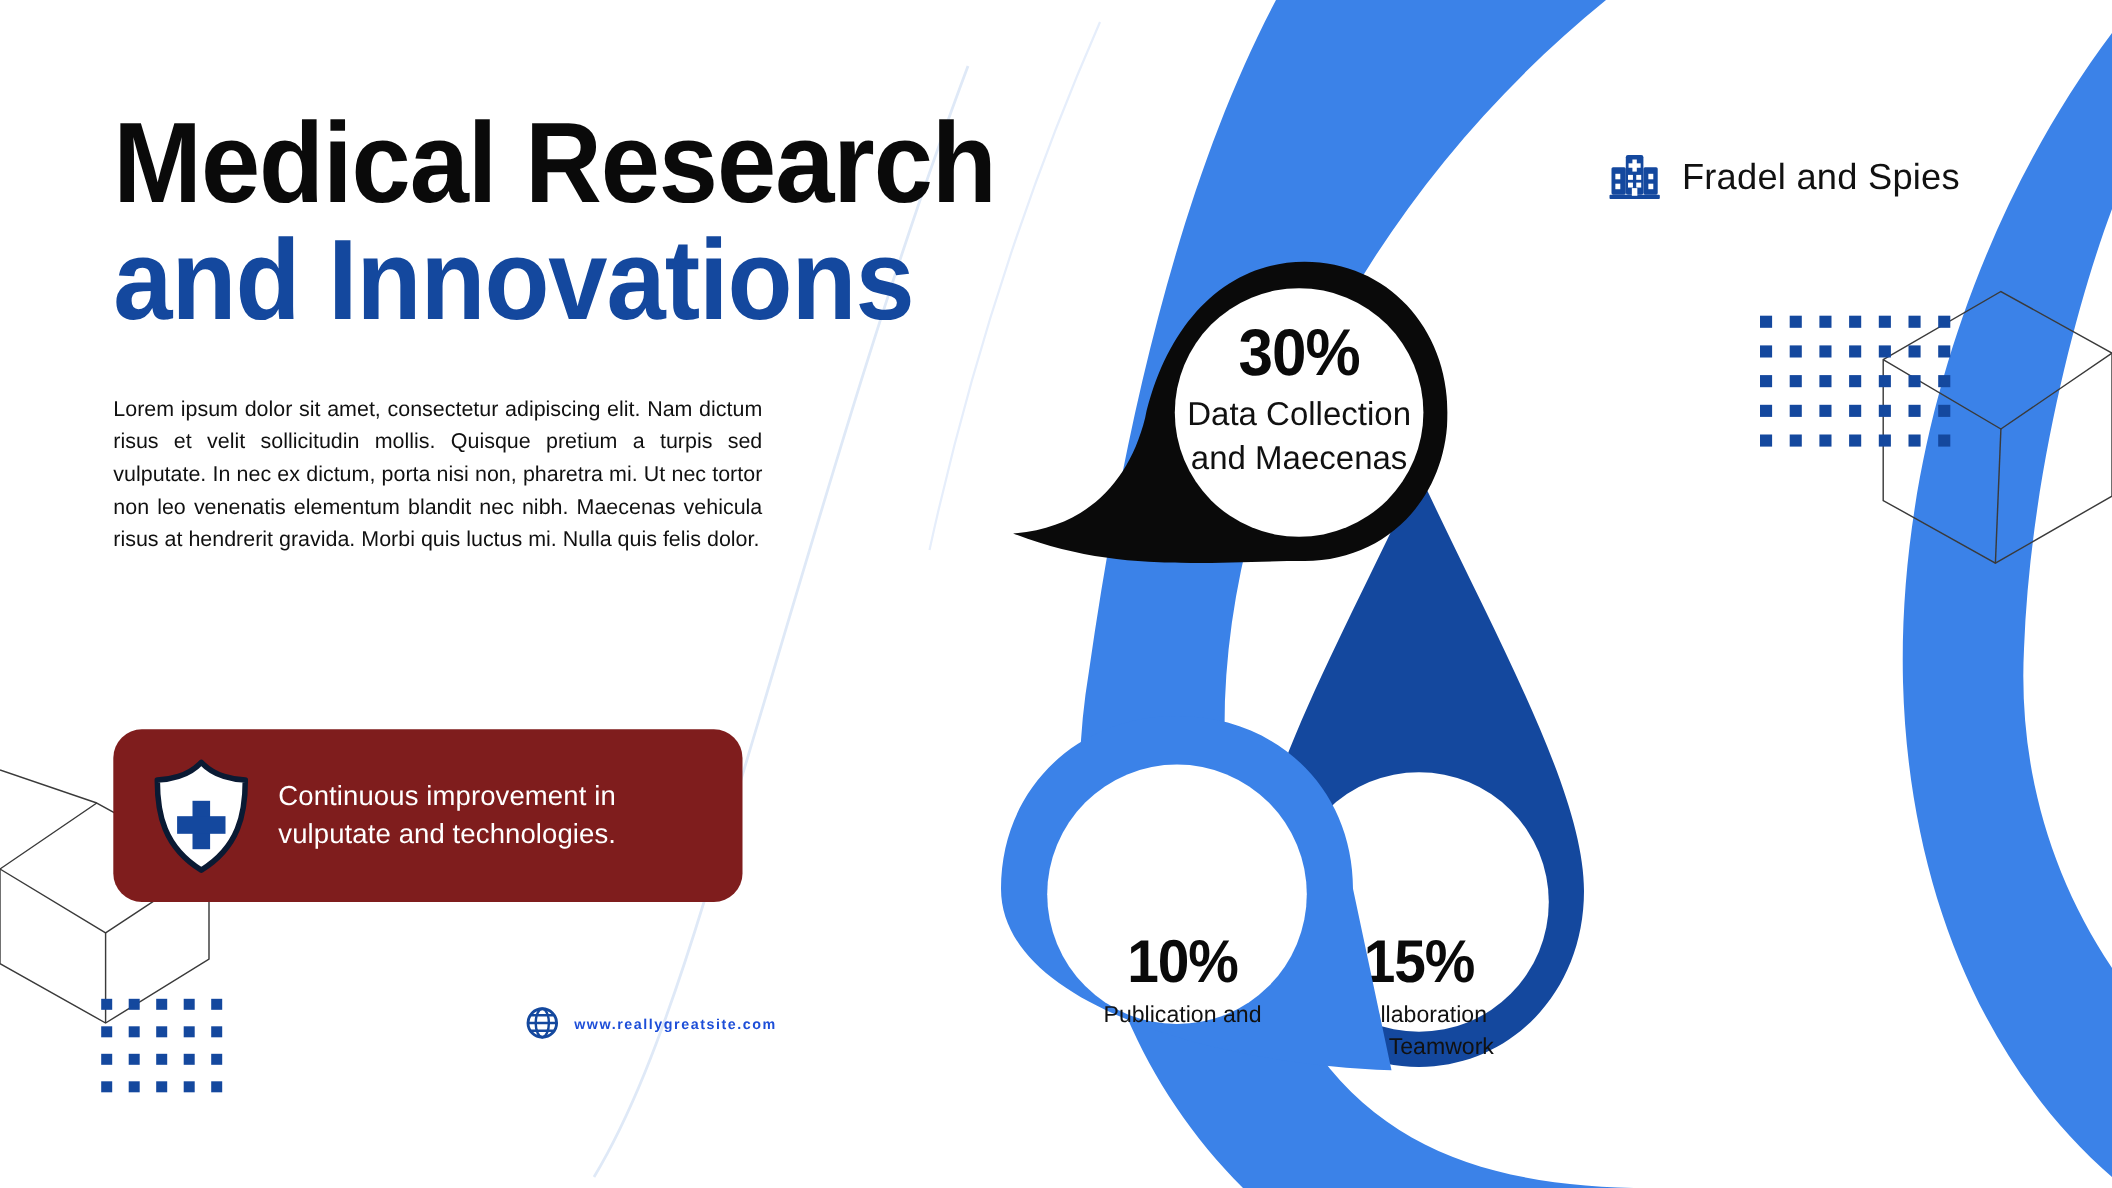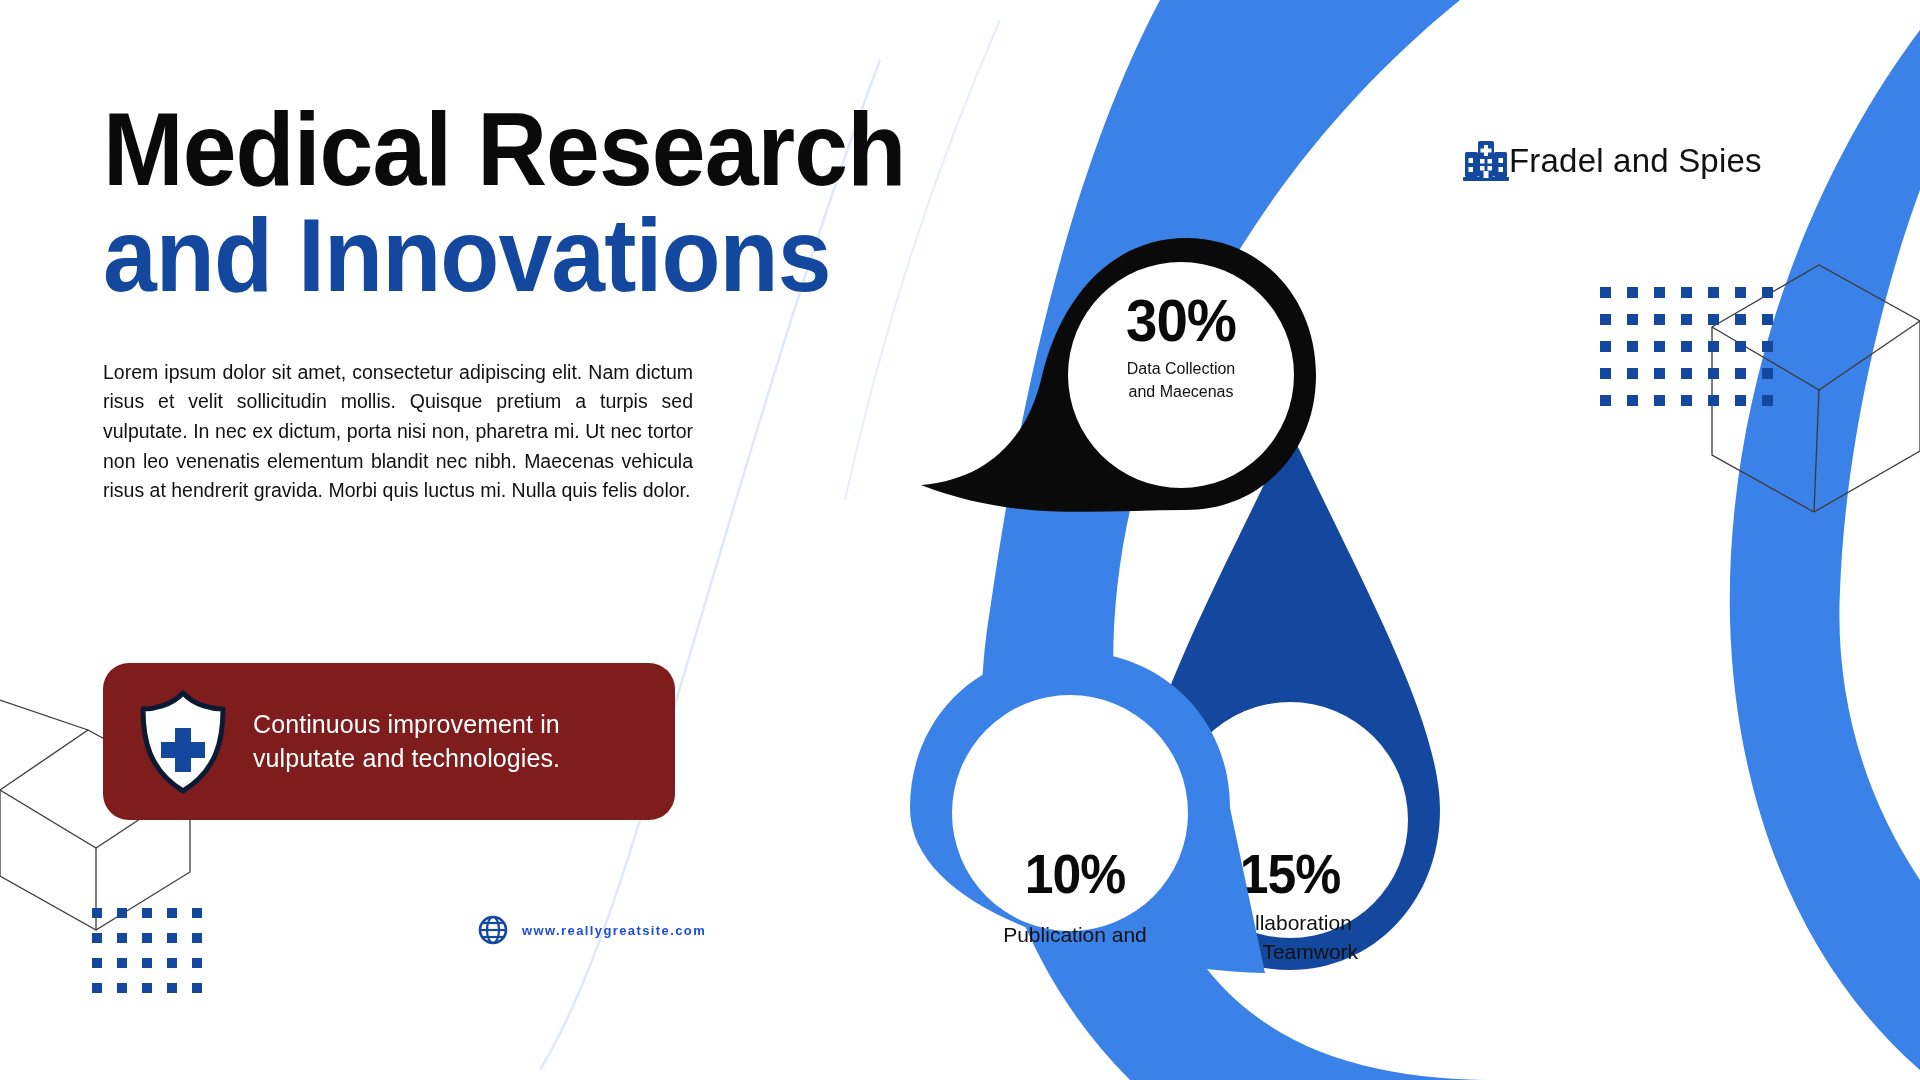--- a/index.html
+++ b/index.html
@@ -92,20 +92,21 @@
     letter-spacing: 1.4px;
   }
 
   
   .brand {
     position: absolute;
     left: 1463px;
     top: 139px;
     display: flex;
     align-items: center;
+    gap: 20px;
   }
   .brand-name {
     font-size: 33px;
     color: #111111;
     letter-spacing: 0.2px;
   }
 
   
   .info {
     position: absolute;
@@ -133,27 +134,27 @@
     transform: scaleX(0.94);
   }
   .cap {
     color: #111111;
     line-height: 1.2;
   }
 
   
   #drop1 { left: 36px; top: 0px; }
   #drop1 .pct { font-size: 60px; }
-  #drop1 .cap { font-size: 16px; margin-top: 4px; }
+  #drop1 .cap { font-size: 30px; margin-top: 4px; }
   #drop1 .drop-label { top: 56px; }
 
   
   #drop2 { left: 0px; top: 288px; }
   #drop2 .pct { font-size: 55px; }
-  #drop2 .cap { font-size: 21px; margin-top: 16px; }
+  #drop2 .cap { font-size: 21px; margin-top: 4px; }
   #drop2 .drop-label { top: 324px; }
 
   
   #drop3 { left: 220px; top: 190px; }
   #drop3 .pct { font-size: 55px; }
   #drop3 .cap { font-size: 21px; margin-top: 4px; }
   #drop3 .drop-label { top: 422px; }
 </style>
 </head>
 <body>

